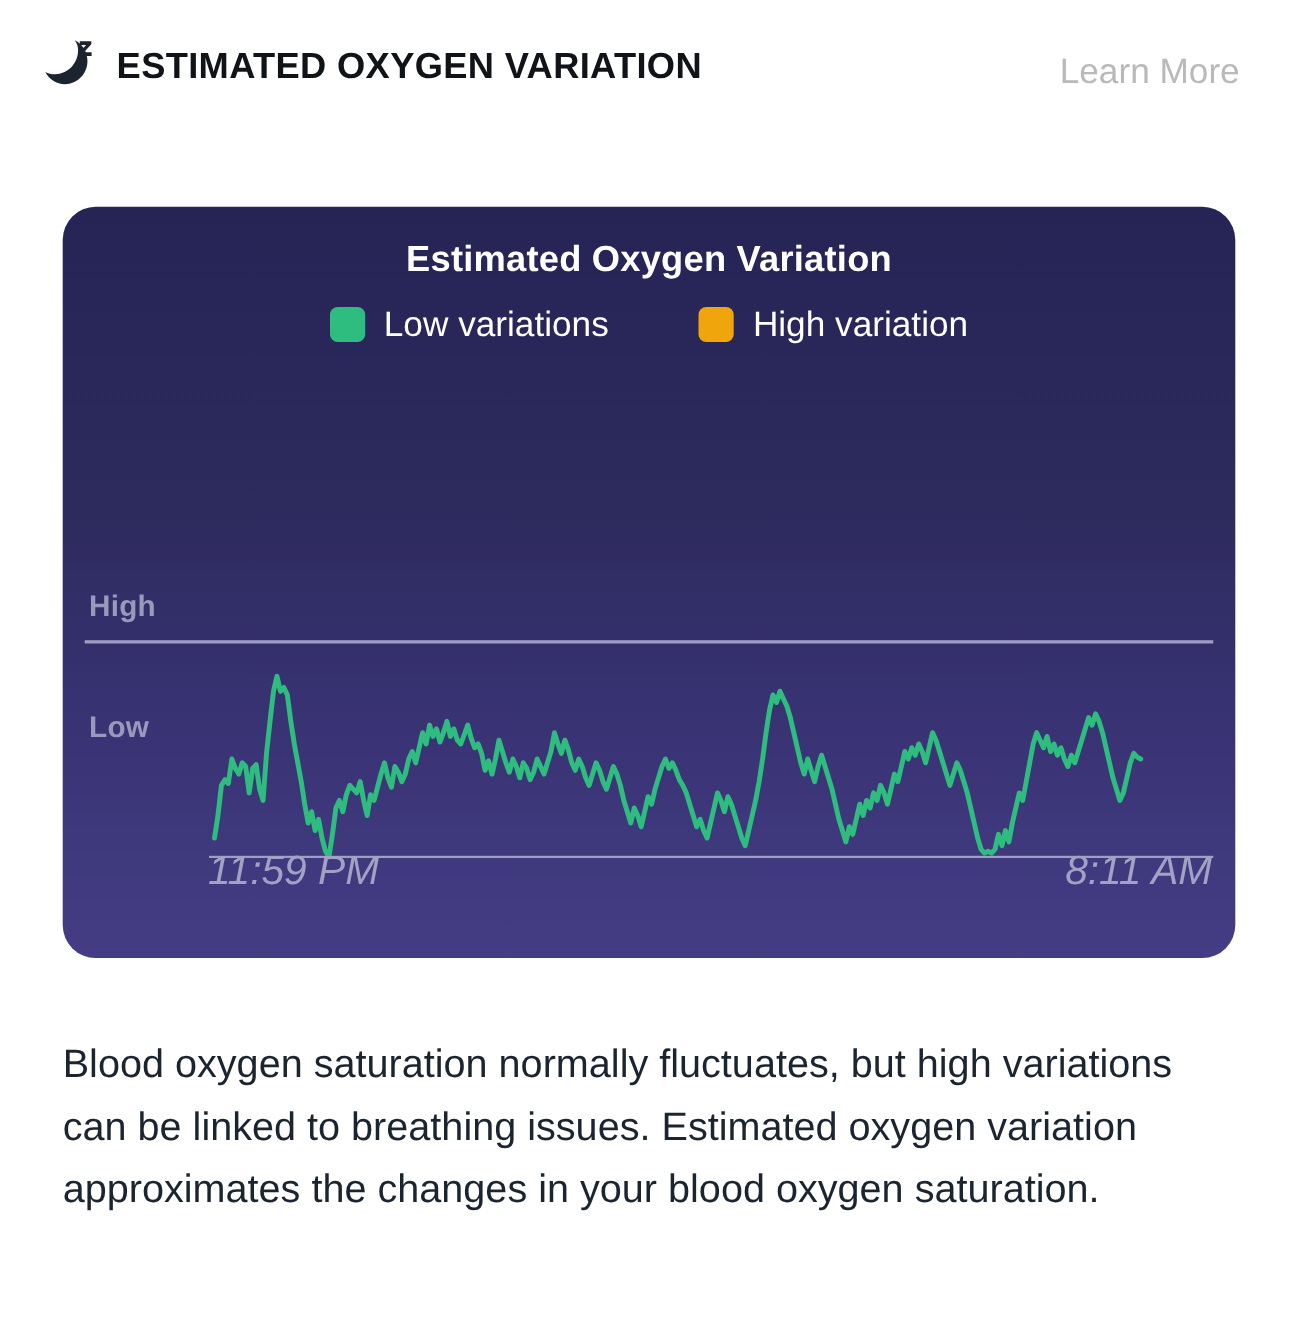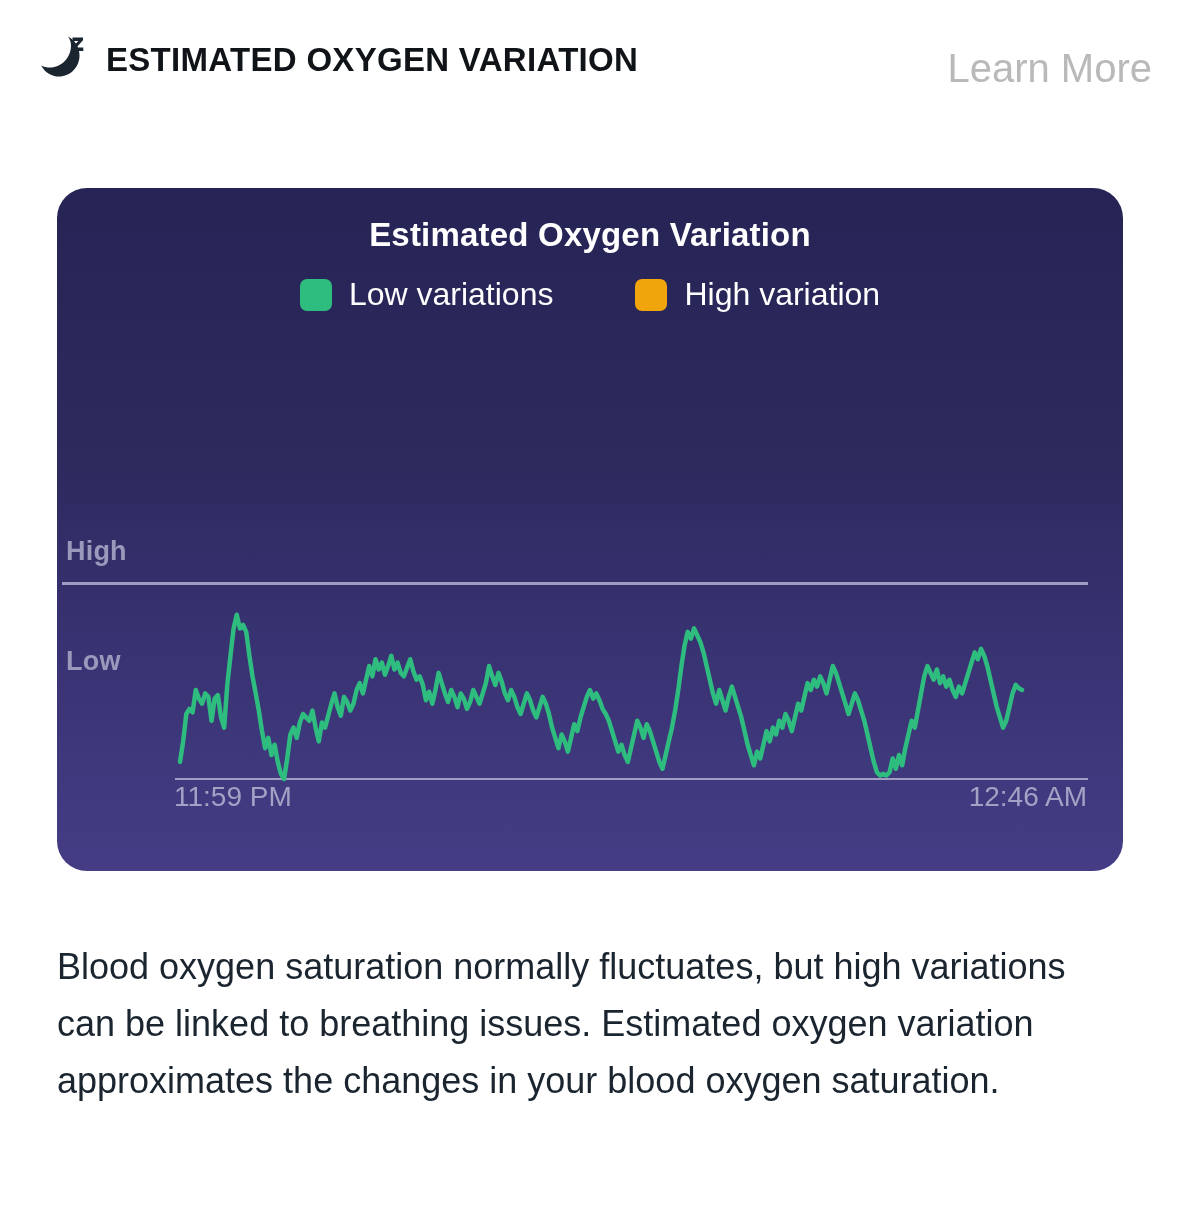--- a/index.html
+++ b/index.html
@@ -40,23 +40,23 @@
   }
   .header-title {
     font-size: 33px;
     font-weight: bold;
     letter-spacing: 0.3px;
     color: #101418;
     white-space: nowrap;
   }
   .learn-more {
     position: absolute;
-    right: 27px;
+    right: 52px;
     top: 46px;
-    font-size: 40px;
+    font-size: 32px;
     color: #b9b9b9;
     white-space: nowrap;
     cursor: pointer;
   }
 
   
   .chart-card {
     position: absolute;
     left: 57px;
     top: 188px;
@@ -100,21 +100,21 @@
   }
   .legend-label {
     color: #ffffff;
     font-size: 32px;
     white-space: nowrap;
   }
 
   
   .plot {
     position: absolute;
-    left: 0;
+    left: 15px;
     top: 0;
     width: 1066px;
     height: 651px;
   }
   .axis-label {
     position: absolute;
     color: #9a98bb;
     font-size: 27px;
     font-weight: bold;
     letter-spacing: 0.2px;
@@ -143,23 +143,24 @@
     position: absolute;
     left: 0;
     top: 0;
     width: 1066px;
     height: 683px;
   }
 
   .time-label {
     position: absolute;
     color: #a3a1c4;
-    font-size: 28px;
+    font-size: 37px;
     bottom: 26px;
     white-space: nowrap;
+    font-style: italic;
   }
   .time-start { left: 117px; }
   .time-end { right: 36px; }
 
   
   .description {
     position: absolute;
     left: 57px;
     top: 938px;
     width: 1075px;
@@ -201,17 +202,17 @@
     <div class="axis-label axis-high">High</div>
     <div class="gridline-high"></div>
     <div class="axis-label axis-low">Low</div>
     <div class="gridline-base"></div>
 
     <svg class="chart-svg" id="chart-svg" viewBox="0 0 1066 683" preserveAspectRatio="none">
       <polyline id="series-path" fill="none" stroke="#2ebd7e" stroke-width="4.5" stroke-linejoin="round" stroke-linecap="round" points="123.00,573.89 126.15,553.35 129.31,525.97 132.46,520.83 135.61,524.26 138.77,502.01 141.92,510.56 145.07,515.70 148.23,505.43 151.38,508.85 154.54,532.81 157.69,510.56 160.84,507.14 164.00,529.39 167.15,539.66 170.30,496.87 173.46,467.78 176.61,440.40 179.76,426.71 182.92,440.40 186.07,436.97 189.22,443.82 192.38,467.78 195.53,488.32 198.69,505.43 201.84,522.54 204.99,543.08 208.15,560.19 211.30,549.93 214.45,567.04 217.61,556.77 220.76,573.89 223.91,585.87 227.07,591.00 230.22,570.46 233.37,546.50 236.53,539.66 239.68,549.93 242.84,534.52 245.99,525.97 249.14,529.39 252.30,532.81 255.45,522.54 258.60,539.66 261.76,553.35 264.91,534.52 268.06,539.66 271.22,527.68 274.37,515.70 277.52,505.43 280.68,519.12 283.83,527.68 286.99,508.85 290.14,513.99 293.29,522.54 296.45,515.70 299.60,502.01 302.75,495.16 305.91,505.43 309.06,491.74 312.21,478.05 315.37,488.32 318.52,471.20 321.67,481.47 324.83,474.62 327.98,486.60 331.13,478.05 334.29,467.78 337.44,481.47 340.60,474.62 343.75,484.89 346.90,488.32 350.06,479.76 353.21,471.20 356.36,483.18 359.52,491.74 362.67,488.32 365.82,496.87 368.98,512.28 372.13,503.72 375.28,515.70 378.44,502.01 381.59,484.89 384.75,495.16 387.90,505.43 391.05,513.99 394.21,502.01 397.36,508.85 400.51,519.12 403.67,505.43 406.82,510.56 409.97,520.83 413.13,513.99 416.28,502.01 419.43,508.85 422.59,515.70 425.74,505.43 428.90,495.16 432.05,478.05 435.20,488.32 438.36,496.87 441.51,484.89 444.66,493.45 447.82,505.43 450.97,512.28 454.12,502.01 457.28,508.85 460.43,519.12 463.58,525.97 466.74,515.70 469.89,505.43 473.04,512.28 476.20,522.54 479.35,529.39 482.51,519.12 485.66,508.85 488.81,515.70 491.97,525.97 495.12,539.66 498.27,549.93 501.43,560.19 504.58,546.50 507.73,553.35 510.89,563.62 514.04,549.93 517.19,536.24 520.35,543.08 523.50,529.39 526.66,519.12 529.81,508.85 532.96,502.01 536.12,510.56 539.27,505.43 542.42,512.28 545.58,520.83 548.73,525.97 551.88,532.81 555.04,543.08 558.19,553.35 561.34,563.62 564.50,556.77 567.65,567.04 570.81,573.89 573.96,560.19 577.11,546.50 580.27,532.81 583.42,539.66 586.57,549.93 589.73,536.24 592.88,543.08 596.03,553.35 599.19,563.62 602.34,573.89 605.49,580.73 608.65,567.04 611.80,553.35 614.96,539.66 618.11,522.54 621.26,502.01 624.42,478.05 627.57,457.51 630.72,443.82 633.88,450.67 637.03,440.40 640.18,447.24 643.34,454.09 646.49,464.36 649.64,478.05 652.80,491.74 655.95,505.43 659.10,515.70 662.26,502.01 665.41,512.28 668.57,522.54 671.72,508.85 674.87,498.58 678.03,508.85 681.18,519.12 684.33,529.39 687.49,543.08 690.64,556.77 693.79,567.04 696.95,577.31 700.10,563.62 703.25,570.46 706.41,556.77 709.56,543.08 712.72,553.35 715.87,539.66 719.02,546.50 722.18,532.81 725.33,539.66 728.48,525.97 731.64,532.81 734.79,543.08 737.94,529.39 741.10,515.70 744.25,522.54 747.40,508.85 750.56,495.16 753.71,502.01 756.87,491.74 760.02,498.58 763.17,488.32 766.33,495.16 769.48,505.43 772.63,491.74 775.79,478.05 778.94,484.89 782.09,495.16 785.25,505.43 788.40,515.70 791.55,525.97 794.71,515.70 797.86,505.43 801.01,512.28 804.17,522.54 807.32,532.81 810.48,546.50 813.63,560.19 816.78,573.89 819.94,584.15 823.09,587.58 826.24,585.87 829.40,587.58 832.55,584.15 835.70,570.46 838.86,580.73 842.01,567.04 845.16,577.31 848.32,560.19 851.47,546.50 854.63,532.81 857.78,539.66 860.93,522.54 864.09,505.43 867.24,488.32 870.39,478.05 873.55,484.89 876.70,491.74 879.85,481.47 883.01,495.16 886.16,488.32 889.31,498.58 892.47,491.74 895.62,502.01 898.78,508.85 901.93,498.58 905.08,505.43 908.24,495.16 911.39,484.89 914.54,474.62 917.70,464.36 920.85,471.20 924.00,460.93 927.16,467.78 930.31,478.05 933.46,491.74 936.62,505.43 939.77,519.12 942.93,529.39 946.08,539.66 949.23,532.81 952.39,519.12 955.54,505.43 958.69,496.87 961.85,500.30 965.00,502.01"></polyline>
     </svg>
 
     <div class="time-label time-start">11:59 PM</div>
-    <div class="time-label time-end">12:46 AM</div>
+    <div class="time-label time-end">8:11 AM</div>
   </div>
 </div>
 
 <div class="description">Blood oxygen saturation normally fluctuates, but high variations can be linked to breathing issues. Estimated oxygen variation approximates the changes in your blood oxygen saturation.</div>
 
 </body></html>

